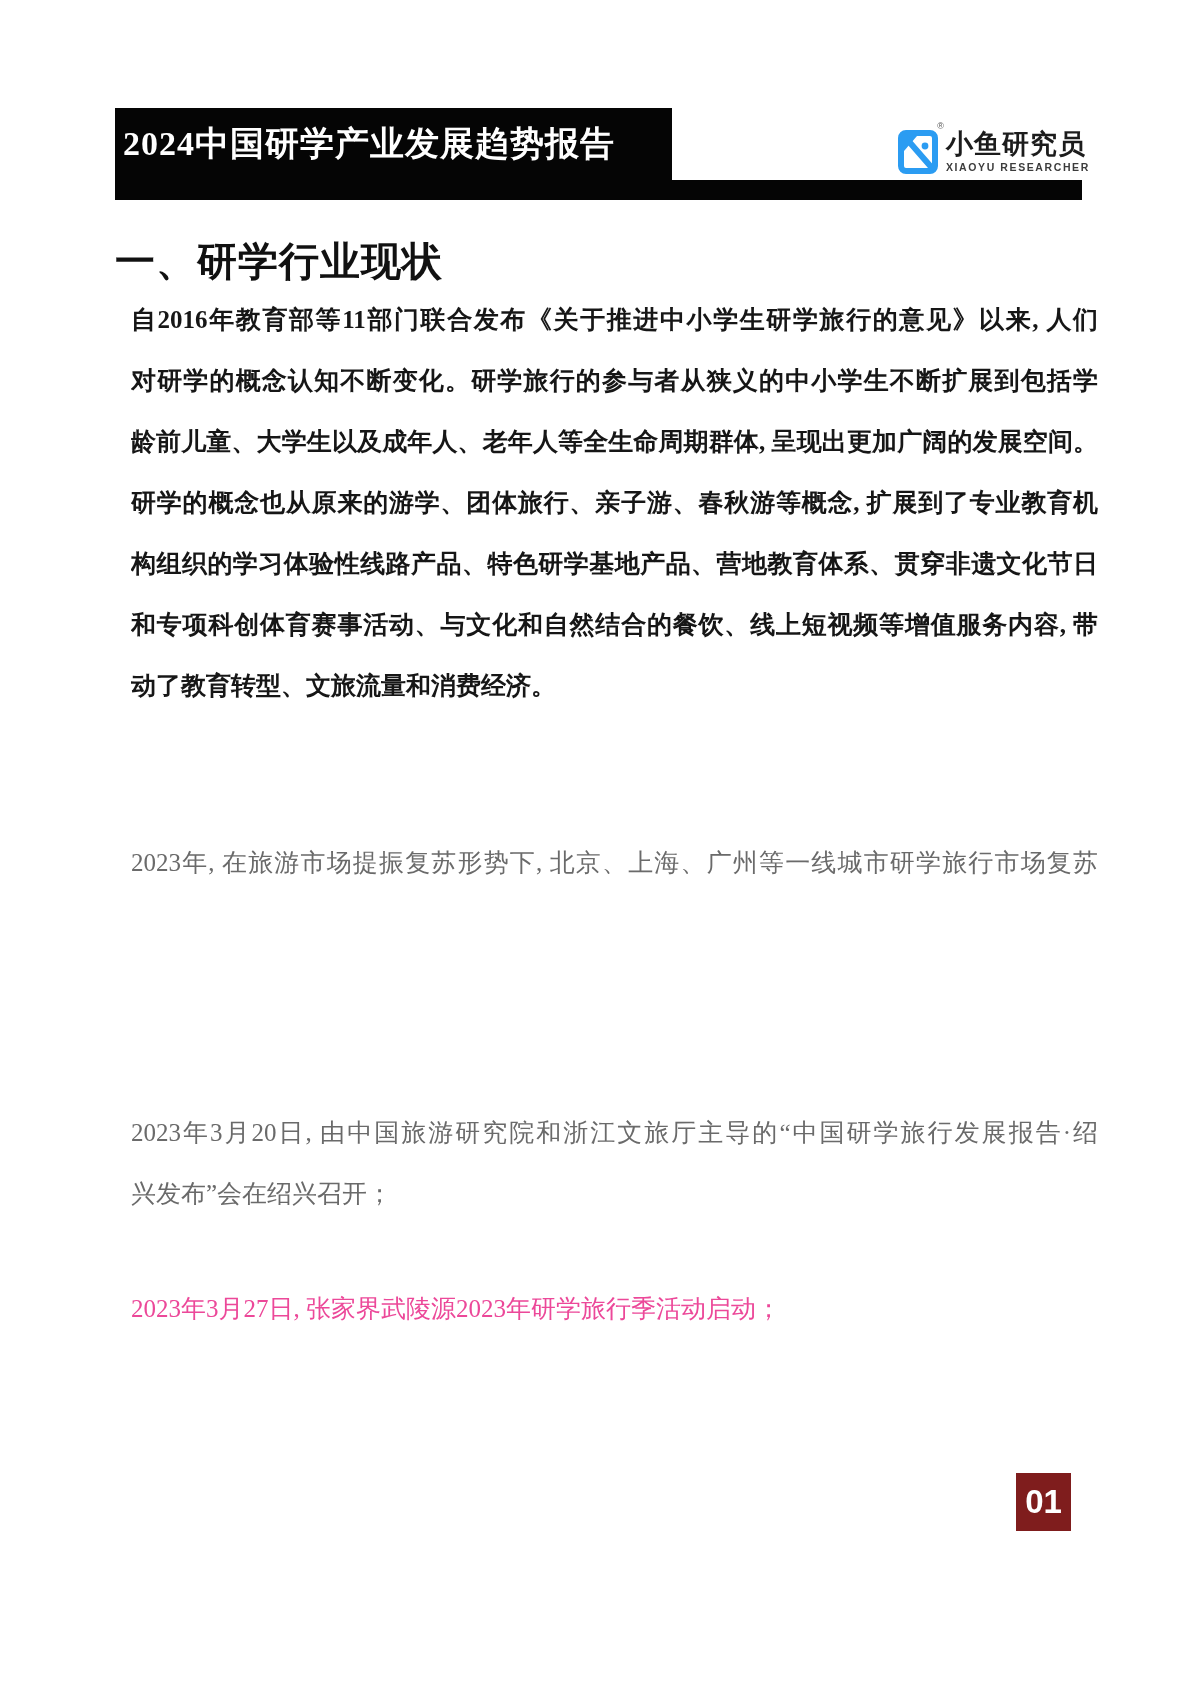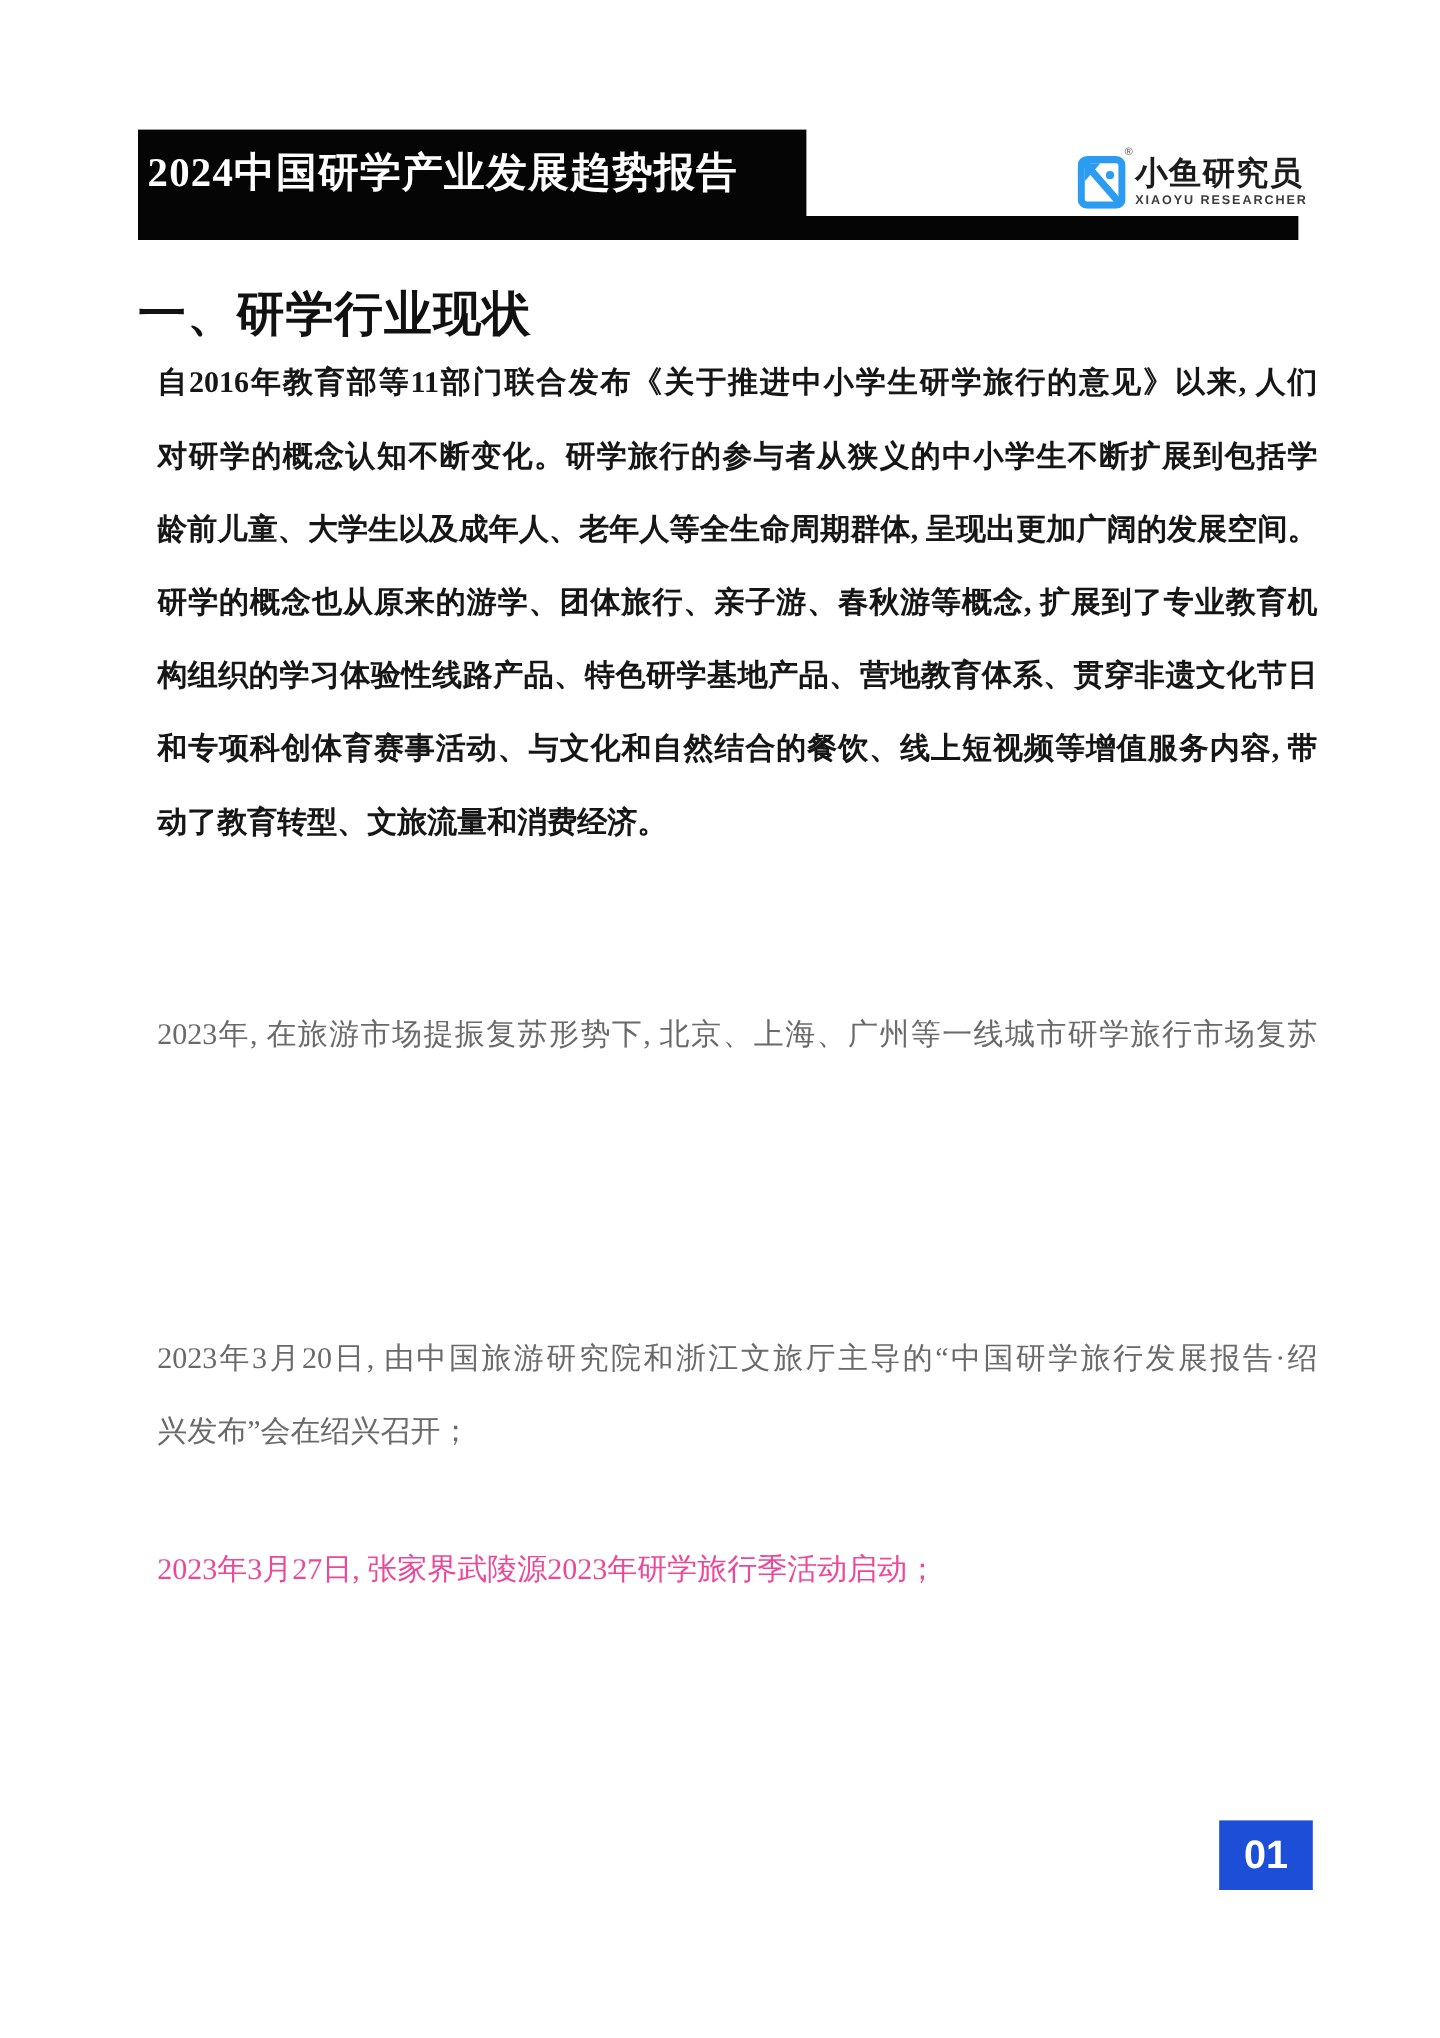--- a/index.html
+++ b/index.html
@@ -111,24 +111,24 @@
   .para:nth-of-type(1) { top: 289px; color: #161616; font-weight: 600; }
   .para:nth-of-type(2) { top: 832px;  color: #6a6a6a; font-weight: 400; }
   .para:nth-of-type(3) { top: 1102px; color: #6a6a6a; font-weight: 400; }
   .para:nth-of-type(4) { top: 1278px; color: #ec4899; font-weight: 400; }
   .para:nth-of-type(5) { top: 1450px; color: #ef4444; font-weight: 400; }
 
   
   .page-badge {
     position: absolute;
     left: 1016px;
-    top: 1517px;
-    width: 78px;
+    top: 1473px;
+    width: 55px;
     height: 58px;
-    background: #1d4ed8;
+    background: #7f1d1d;
     display: flex;
     align-items: center;
     justify-content: center;
   }
   .page-badge span {
     color: #ffffff;
     font-family: "Liberation Sans", "DejaVu Sans", sans-serif;
     font-size: 33px;
     font-weight: 700;
   }

